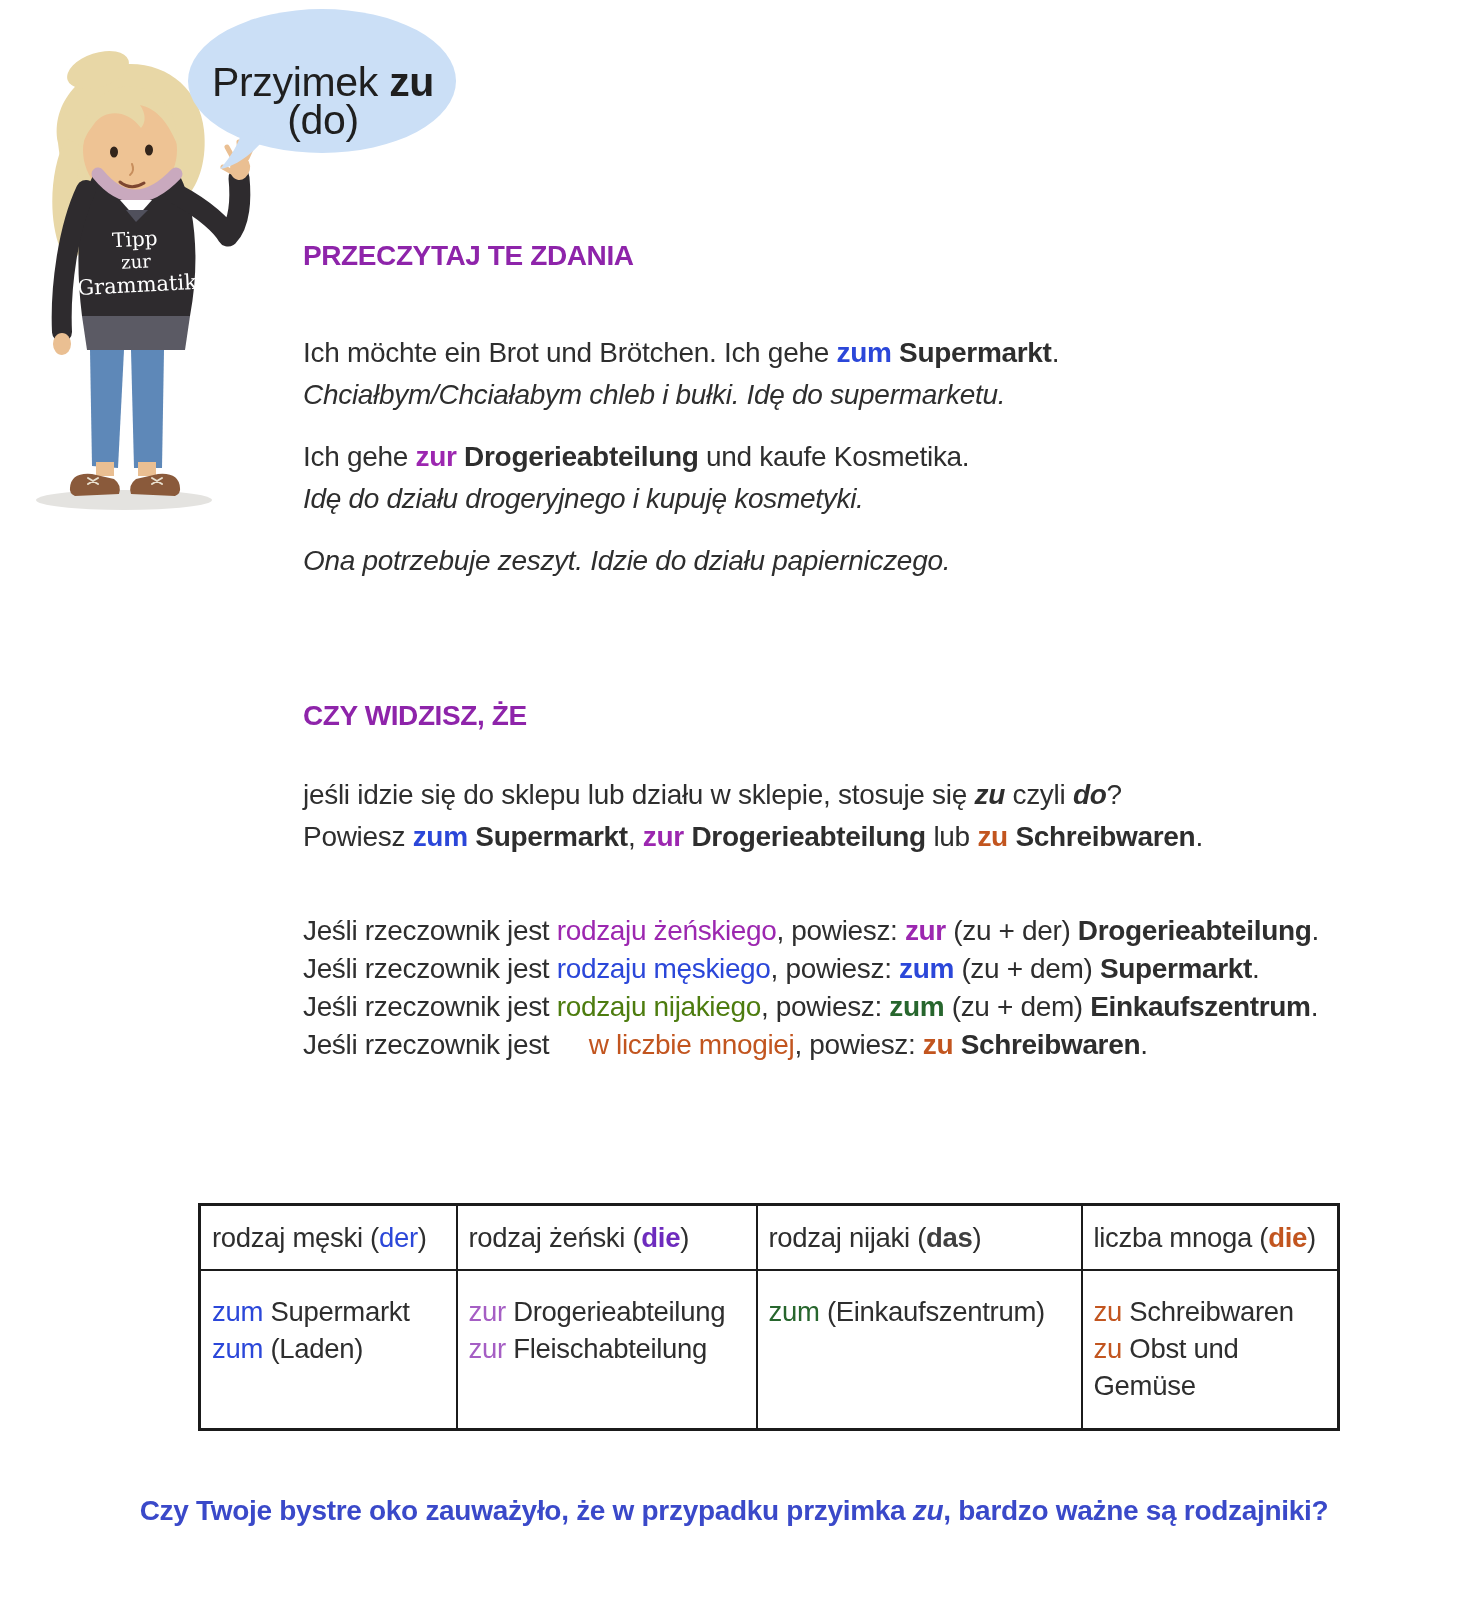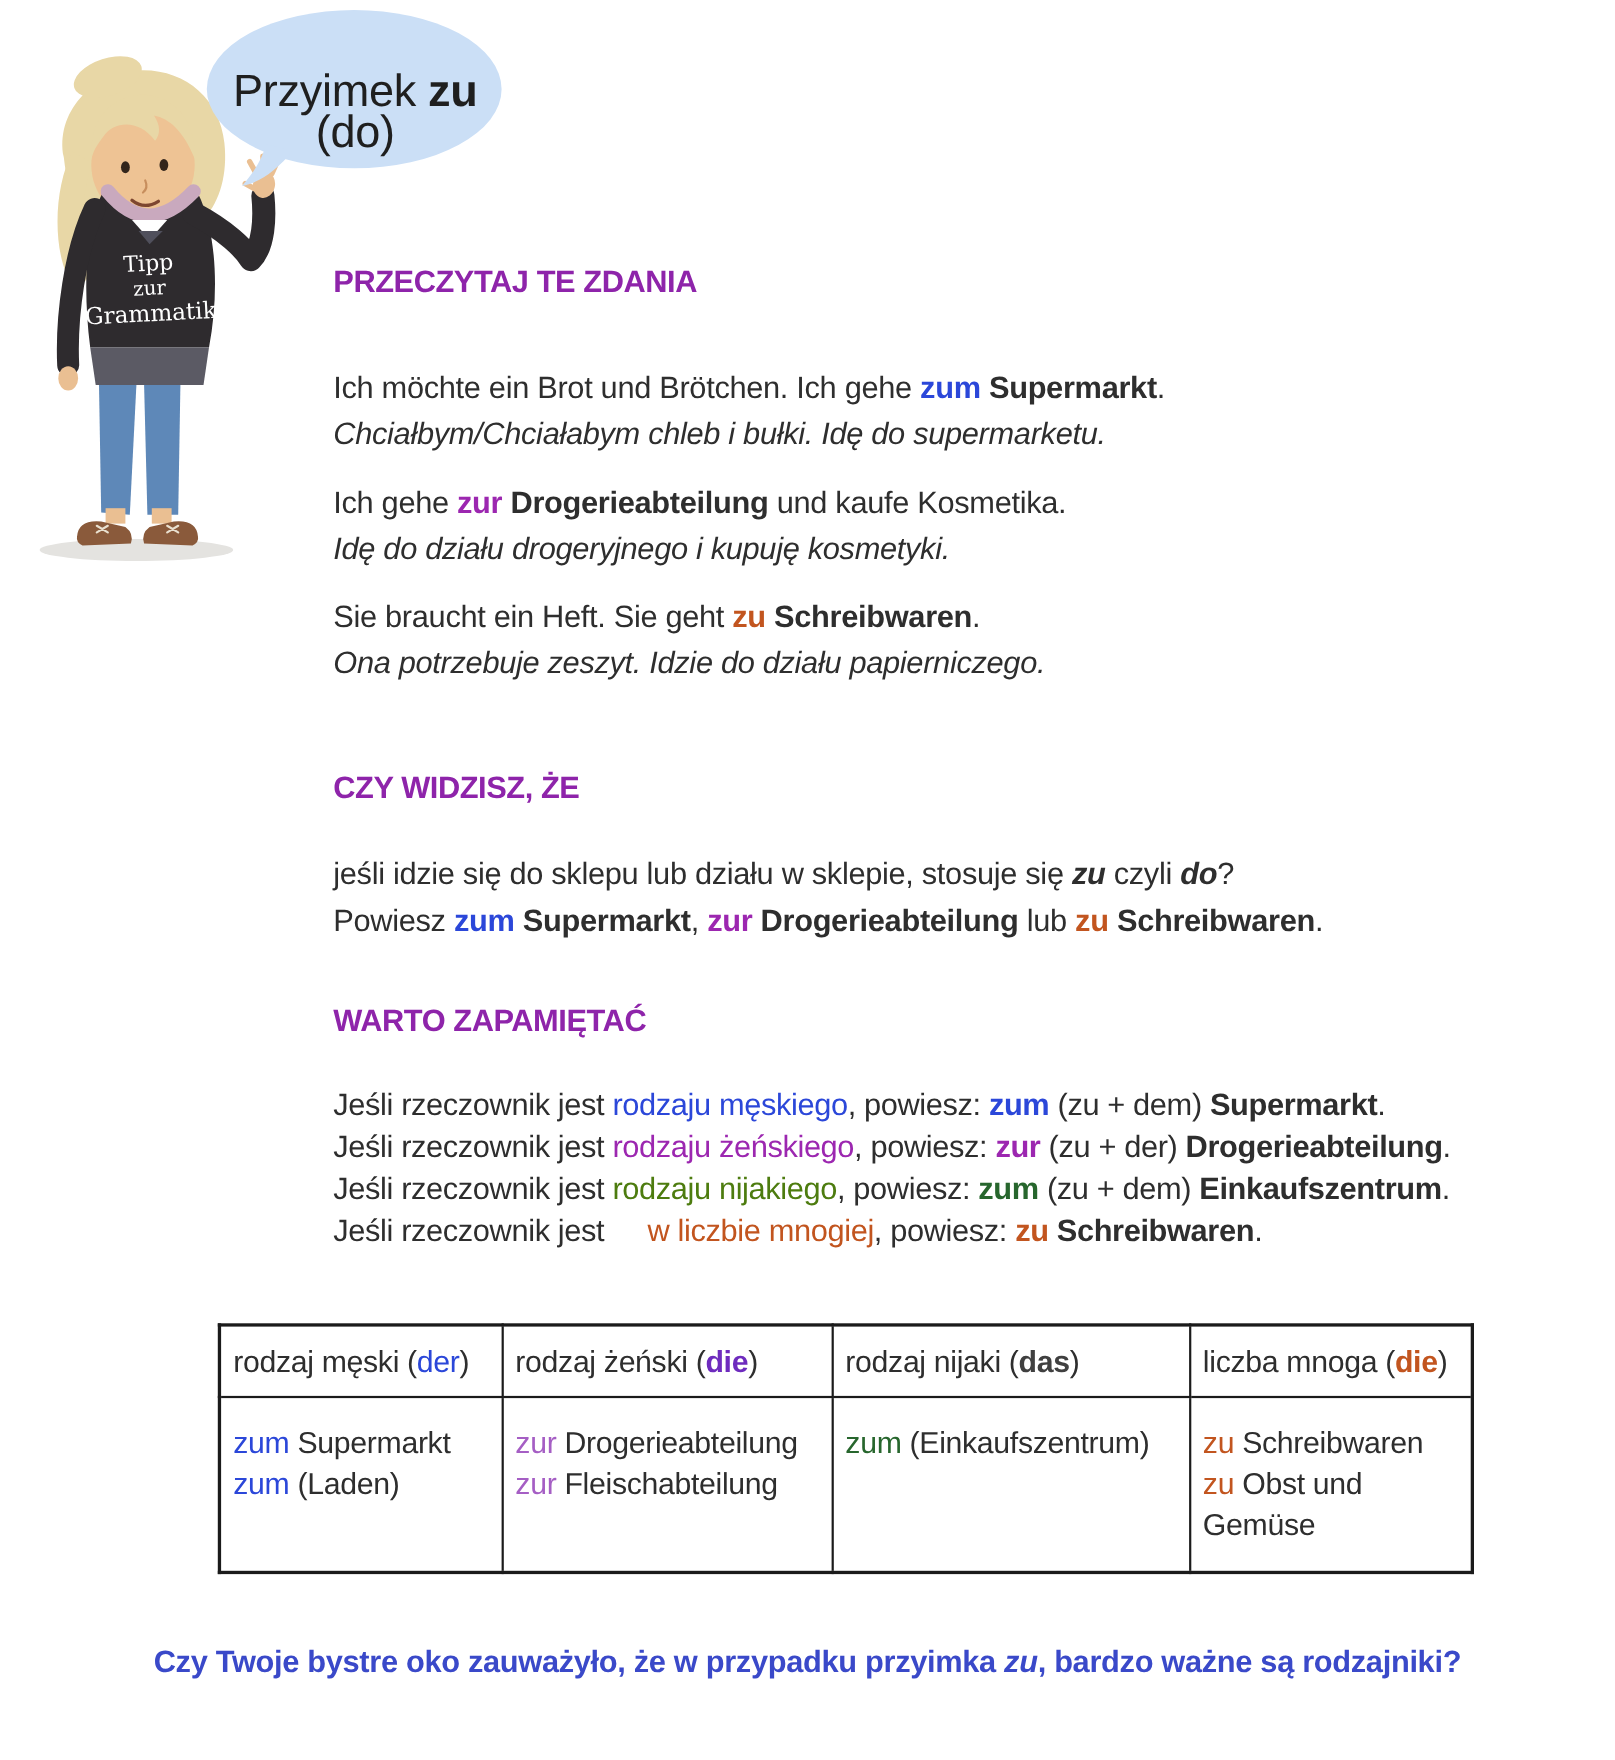--- a/index.html
+++ b/index.html
@@ -125,35 +125,33 @@
     <h2 class="hd">PRZECZYTAJ TE ZDANIA</h2>
     <div class="example">
       <div class="de-line"><span>Ich möchte ein Brot und Brötchen. Ich gehe </span><span style="color: rgb(43, 71, 217); font-weight: 700;">zum</span><span> </span><span style="font-weight: 700;">Supermarkt</span><span>.</span></div>
       <div class="pl-line">Chciałbym/Chciałabym chleb i bułki. Idę do supermarketu.</div>
     </div>
     <div class="example">
       <div class="de-line"><span>Ich gehe </span><span style="color: rgb(156, 39, 176); font-weight: 700;">zur</span><span> </span><span style="font-weight: 700;">Drogerieabteilung</span><span> und kaufe Kosmetika.</span></div>
       <div class="pl-line">Idę do działu drogeryjnego i kupuję kosmetyki.</div>
     </div>
     <div class="example">
-      <div class="de-line"><span>Sie braucht ein Heft. Sie geht </span><span style="color: rgb(194, 85, 31); font-weight: 700;">zu</span><span> </span><span style="font-weight: 700;">Schreibwaren</span><span>.</span></div>
       <div class="pl-line">Ona potrzebuje zeszyt. Idzie do działu papierniczego.</div>
     </div>
   </section>
 
   <section id="sec-see">
     <h2 class="hd">CZY WIDZISZ, ŻE</h2>
     <div class="see-line"><span>jeśli idzie się do sklepu lub działu w sklepie, stosuje się </span><span style="font-weight: 700; font-style: italic;">zu</span><span> czyli </span><span style="font-weight: 700; font-style: italic;">do</span><span>?</span></div>
     <div class="see-line"><span>Powiesz </span><span style="color: rgb(43, 71, 217); font-weight: 700;">zum</span><span> </span><span style="font-weight: 700;">Supermarkt</span><span>, </span><span style="color: rgb(156, 39, 176); font-weight: 700;">zur</span><span> </span><span style="font-weight: 700;">Drogerieabteilung</span><span> lub </span><span style="color: rgb(194, 85, 31); font-weight: 700;">zu</span><span> </span><span style="font-weight: 700;">Schreibwaren</span><span>.</span></div>
   </section>
 
   <section id="sec-remember">
-    <h2 class="hd">WARTO ZAPAMIĘTAĆ</h2>
+    <div class="mem-line"><span>Jeśli rzeczownik jest </span><span style="color: rgb(156, 39, 176);">rodzaju żeńskiego</span><span>, powiesz: </span><span style="color: rgb(156, 39, 176); font-weight: 700;">zur</span><span> (zu + der) </span><span style="font-weight: 700;">Drogerieabteilung</span><span>.</span></div>
     <div class="mem-line"><span>Jeśli rzeczownik jest </span><span style="color: rgb(43, 71, 217);">rodzaju męskiego</span><span>, powiesz: </span><span style="color: rgb(43, 71, 217); font-weight: 700;">zum</span><span> (zu + dem) </span><span style="font-weight: 700;">Supermarkt</span><span>.</span></div>
-    <div class="mem-line"><span>Jeśli rzeczownik jest </span><span style="color: rgb(156, 39, 176);">rodzaju żeńskiego</span><span>, powiesz: </span><span style="color: rgb(156, 39, 176); font-weight: 700;">zur</span><span> (zu + der) </span><span style="font-weight: 700;">Drogerieabteilung</span><span>.</span></div>
     <div class="mem-line"><span>Jeśli rzeczownik jest </span><span style="color: #4d7c0f;">rodzaju nijakiego</span><span>, powiesz: </span><span style="color: rgb(39, 102, 45); font-weight: 700;">zum</span><span> (zu + dem) </span><span style="font-weight: 700;">Einkaufszentrum</span><span>.</span></div>
     <div class="mem-line"><span>Jeśli rzeczownik jest </span><span style="color: rgb(194, 85, 31); margin-left: 32px;">w liczbie mnogiej</span><span>, powiesz: </span><span style="color: rgb(194, 85, 31); font-weight: 700;">zu</span><span> </span><span style="font-weight: 700;">Schreibwaren</span><span>.</span></div>
   </section>
 
   <table id="grammar-table">
     <colgroup>
       <col style="width:257px">
         <col style="width:300px">
         <col style="width:325px">
         <col style="width:257px">

